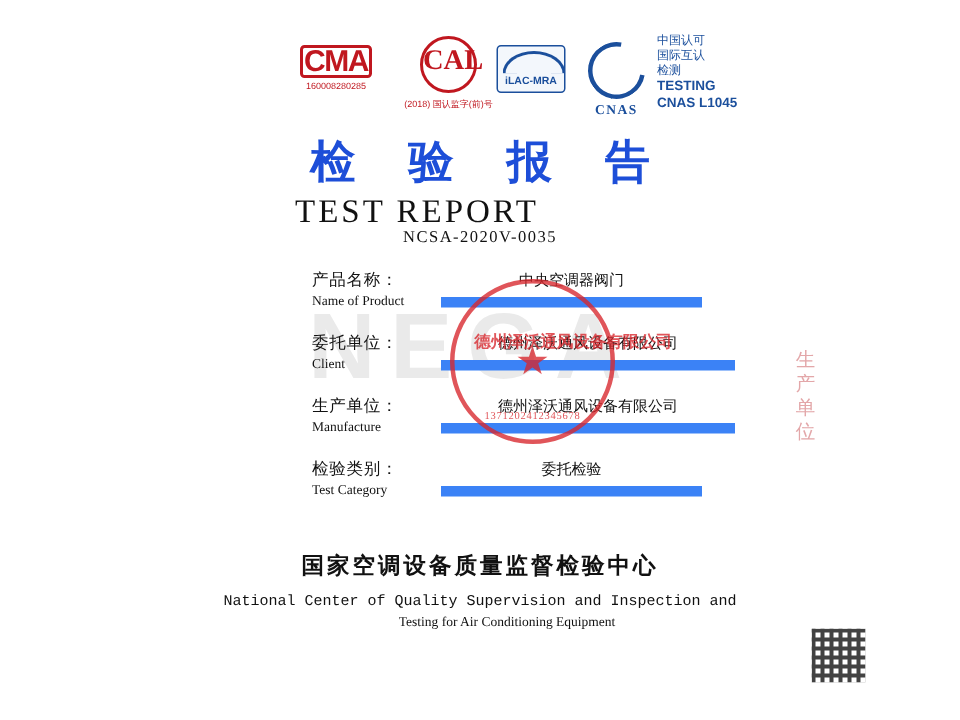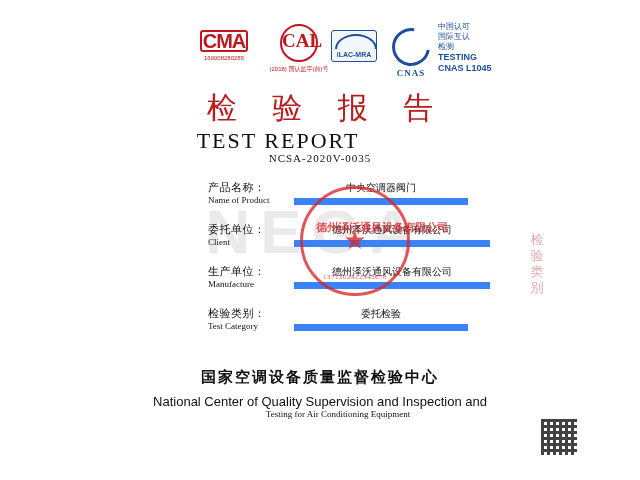--- a/index.html
+++ b/index.html
@@ -143,24 +143,24 @@
   }
 
   
   .title-cn {
     position: absolute;
     top: 88px;
     left: 0; width: 640px;
     text-align: center;
     font-family: "Liberation Serif", serif;
     font-size: 30px;
-    font-weight: normal;
+    font-weight: bold;
     letter-spacing: 14px;
     text-indent: 14px;
-    color: #b91c1c;
+    color: #1d4ed8;
   }
   .title-en {
     position: absolute;
     top: 128px;
     left: 0; width: 556px;
     text-align: center;
     font-family: "Liberation Serif", serif;
     font-size: 22px;
     letter-spacing: 2px;
     color: #111;
@@ -236,22 +236,22 @@
   }
   .footer .org-cn {
     font-family: "Liberation Serif", serif;
     font-size: 15px;
     font-weight: bold;
     letter-spacing: 2px;
     color: #111;
   }
   .footer .org-en1 {
     margin-top: 8px;
-    font-family: Liberation Sans, sans-serif;
-    font-size: 13px;
+    font-family: Liberation Mono, monospace;
+    font-size: 10px;
     color: #111;
     line-height: 13px;
   }
   .footer .org-en2 {
     font-family: "Liberation Serif", serif;
     font-size: 9px;
     color: #111;
     line-height: 13px;
     padding-left: 36px;
   }
@@ -380,21 +380,21 @@
     <div class="mark mark-text">
       <div class="cn">中国认可</div>
       <div class="cn">国际互认</div>
       <div class="cn">检测</div>
       <div class="en">TESTING</div>
       <div class="en">CNAS L1045</div>
     </div>
   </div>
 
   <div class="watermark">NEGA</div>
-  <div class="side-stamp">检验类别</div>
+  <div class="side-stamp">生产单位</div>
 
   <div class="title-cn">检 验 报 告</div>
   <div class="title-en">TEST REPORT</div>
   <div class="report-no">NCSA-2020V-0035</div>
 
   <div class="fields">
 
     <div class="field-row">
       <div class="field-label">
         <div class="cn">产品名称：</div>

